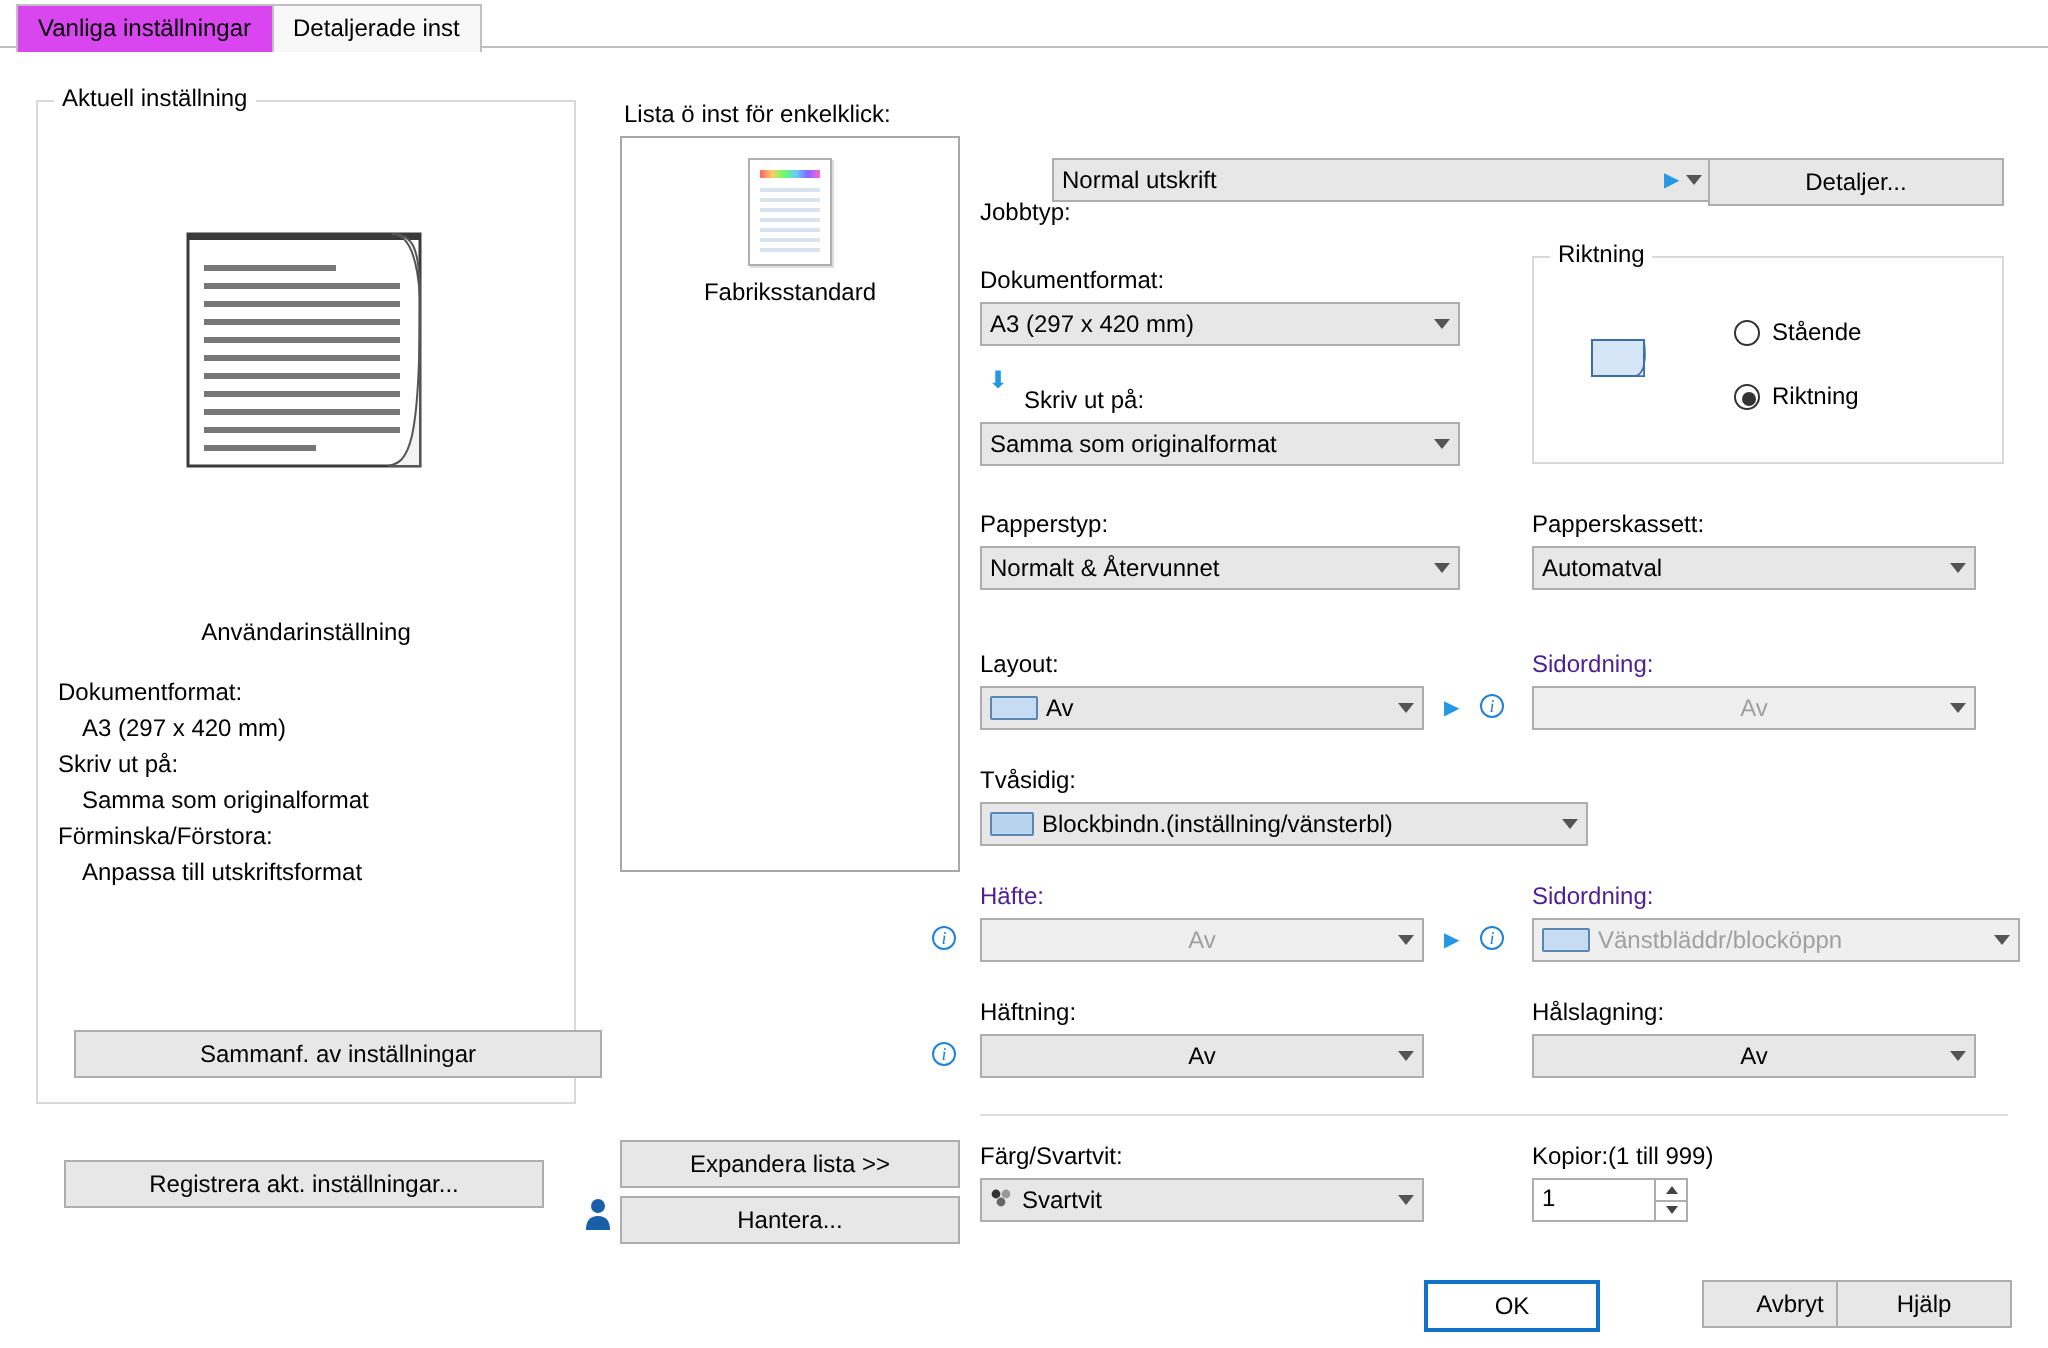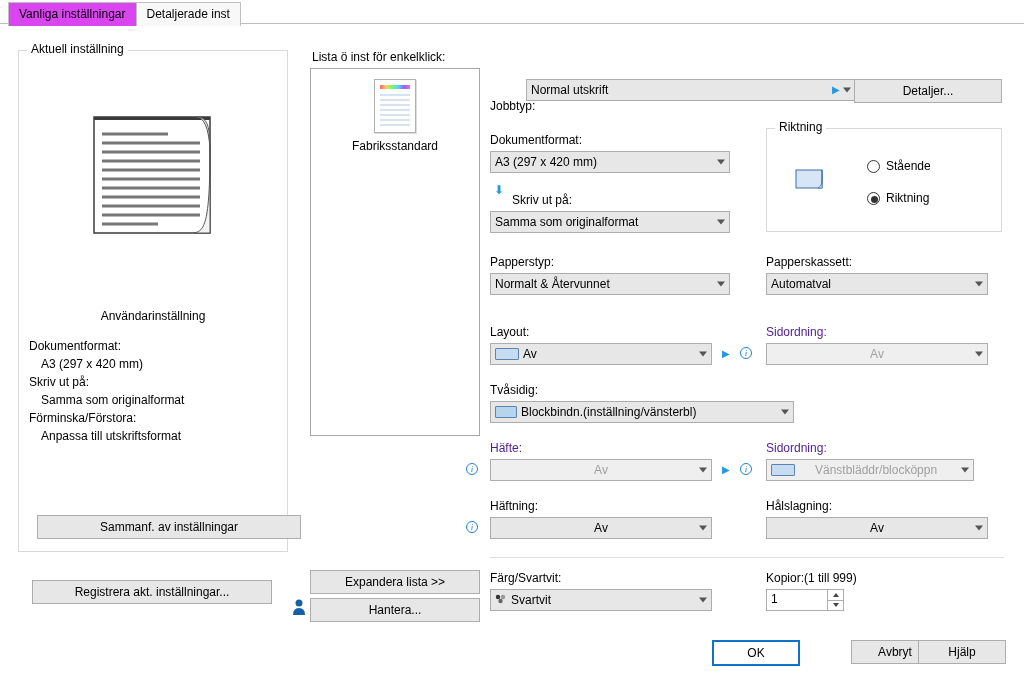--- a/index.html
+++ b/index.html
@@ -218,21 +218,21 @@
 <div class="rs-label disabled-txt" style="left:490px; top:441px;">Häfte:</div>
 <div class="info-icon" style="left:466px; top:463px;">i</div>
 <div class="select disabled" style="left:490px; top:459px; width:222px; justify-content:center;">
   <span>Av</span>
     <span class="arrow"></span>
 </div>
 <div class="arrow-right" style="left:722px; top:464px;">▶</div>
 <div class="info-icon" style="left:740px; top:463px;">i</div>
 
 <div class="rs-label disabled-txt" style="left:766px; top:441px;">Sidordning:</div>
-<div class="select disabled" style="left:766px; top:459px; width:208px;gap:16px;">
+<div class="select disabled" style="left:766px; top:459px; width:244px;">
   <span class="combo-icon"></span>
   <span>Vänstbläddr/blocköppn</span>
     <span class="arrow"></span>
 </div>
 
 <div class="rs-label" style="left:490px; top:499px;">Häftning:</div>
 <div class="info-icon" style="left:466px; top:521px;">i</div>
 <div class="select" style="left:490px; top:517px; width:222px; justify-content:center;">
   <span>Av</span>
     <span class="arrow"></span>

